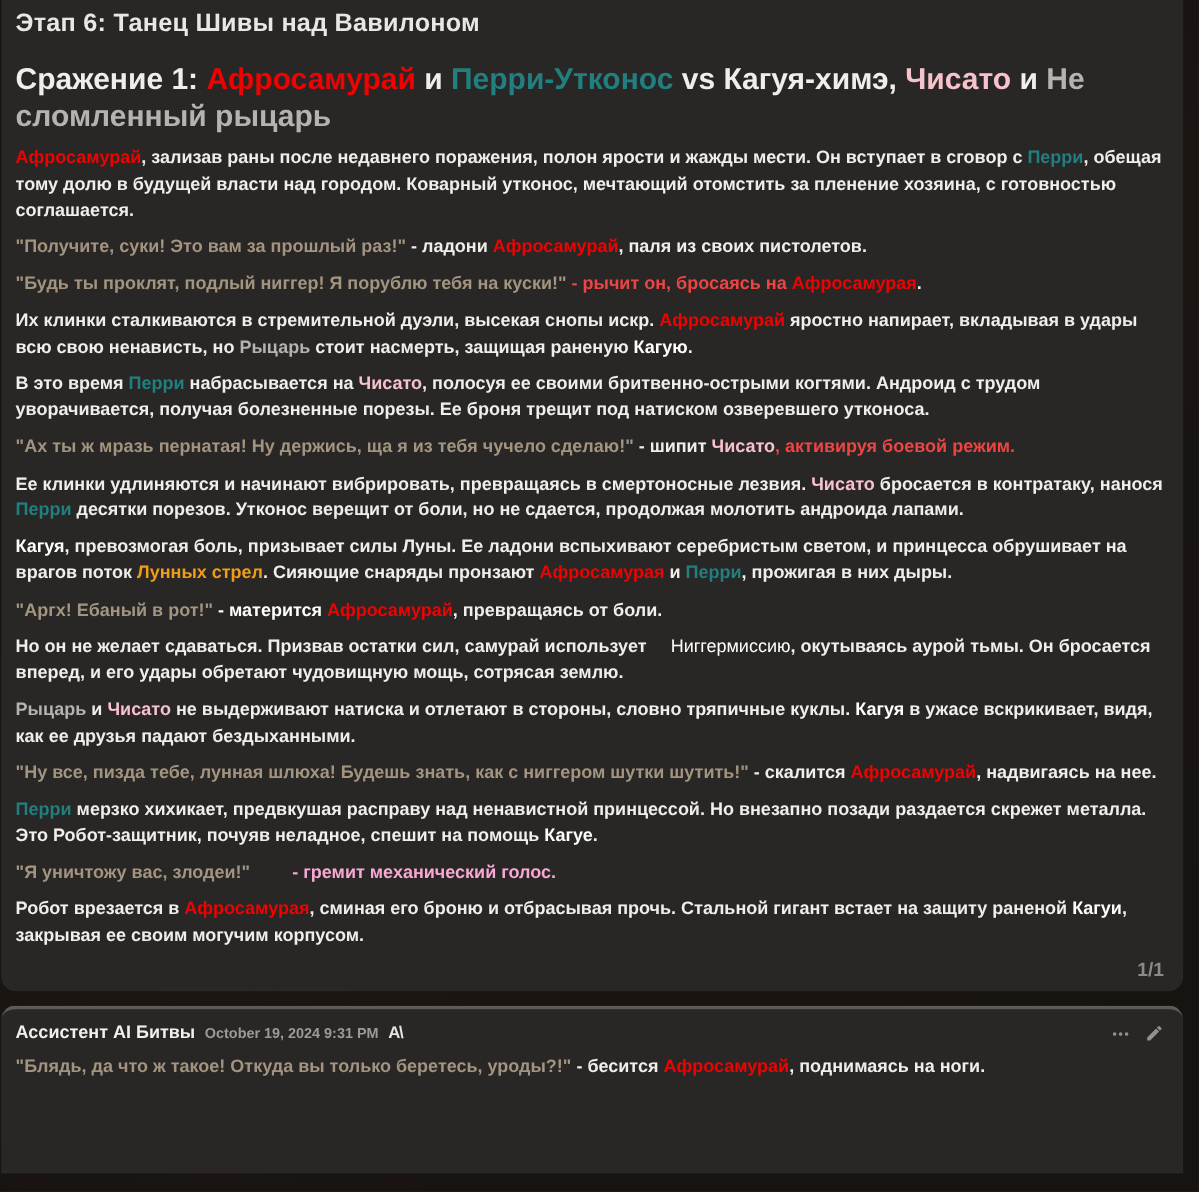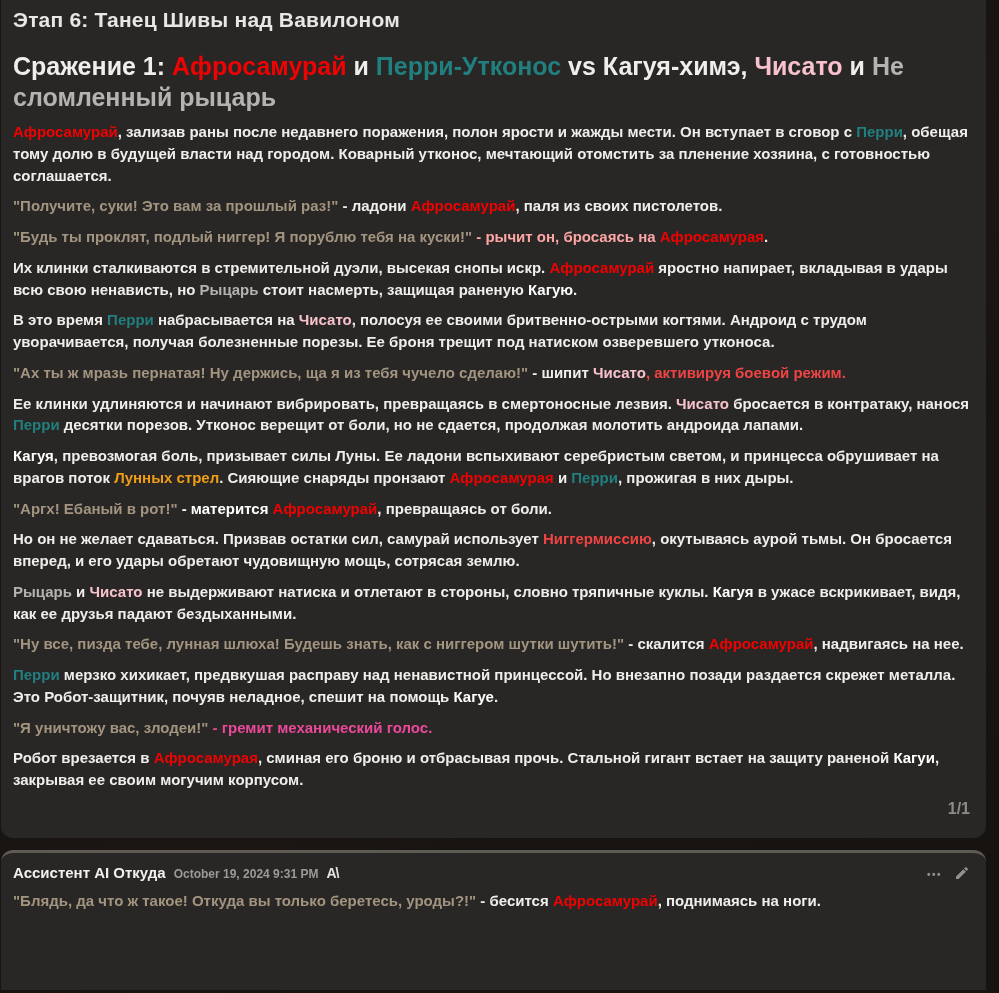--- a/index.html
+++ b/index.html
@@ -9,21 +9,21 @@
     background:
       radial-gradient(620px 420px at 75% 18%, rgba(82,62,44,.20), transparent 62%),
       radial-gradient(540px 520px at 18% 78%, rgba(64,48,36,.14), transparent 60%),
       radial-gradient(800px 600px at 55% 55%, rgba(40,30,22,.25), transparent 70%),
       #171311;
   }
   .chat-log{width:999px;}
   .msg{
     background:#282725;
     margin:0 13px 0 1px;
-    padding:2px 14px 20px 12px;
+    padding:2px 14px 8px 12px;
     position:relative;
     box-sizing:border-box;
   }
   .msg-1{border-radius:0 0 12px 12px;}
   .msg-2{
     margin-top:12px;
     border-top:3px solid #5e5b55;
     border-radius:12px 12px 0 0;
     height:140px;
   }
@@ -58,40 +58,40 @@
 <body>
 
 <div class="chat-log">
 
   <div class="msg msg-1">
     <h1 class="stage-title">Этап 6: Танец Шивы над Вавилоном</h1>
     <h2 class="battle-subtitle"><span style="color: rgb(240, 238, 234);">Сражение 1: </span><span style="color: rgb(238, 2, 2); font-weight: 800;">Афросамурай</span><span style="color: rgb(240, 238, 234);"> и </span><span style="color: rgb(33, 127, 127); font-weight: 800;">Перри-Утконос</span><span style="color: rgb(240, 238, 234);"> vs </span><span style="color: rgb(240, 238, 234);">Кагуя-химэ, </span><span style="color: rgb(248, 194, 204); font-weight: 800;">Чисато</span><span style="color: rgb(240, 238, 234);"> и </span><span style="color: rgb(181, 179, 177); font-weight: 800;">Не сломленный рыцарь</span></h2>
     <div class="msg-text">
         <p><span style="color: rgb(238, 2, 2); font-weight: 800;">Афросамурай</span><span style="color: rgb(240, 238, 234);">, зализав раны после недавнего поражения, полон ярости и жажды мести. Он вступает в сговор с </span><span style="color: rgb(33, 127, 127); font-weight: 800;">Перри</span><span style="color: rgb(240, 238, 234);">, обещая тому долю в будущей власти над городом. Коварный утконос, мечтающий отомстить за пленение хозяина, с готовностью соглашается.</span></p>
         <p><span style="color: rgb(163, 148, 128);">"Получите, суки! Это вам за прошлый раз!"</span><span style="color: rgb(240, 238, 234);"> - ладони </span><span style="color: rgb(238, 2, 2); font-weight: 800;">Афросамурай</span><span style="color: rgb(240, 238, 234);">, паля из своих пистолетов.</span></p>
-        <p><span style="color: rgb(163, 148, 128);">"Будь ты проклят, подлый ниггер! Я порублю тебя на куски!"</span><span style="color: #fca5a5; text-align: center;"> - рычит он, бросаясь на </span><span style="color: rgb(238, 2, 2); font-weight: 800;">Афросамурая</span><span style="color: rgb(240, 238, 234);">.</span></p>
+        <p><span style="color: rgb(163, 148, 128);">"Будь ты проклят, подлый ниггер! Я порублю тебя на куски!"</span><span style="color: #ef4444; text-align: center;"> - рычит он, бросаясь на </span><span style="color: rgb(238, 2, 2); font-weight: 800;">Афросамурая</span><span style="color: rgb(240, 238, 234);">.</span></p>
         <p><span style="color: rgb(240, 238, 234);">Их клинки сталкиваются в стремительной дуэли, высекая снопы искр. </span><span style="color: rgb(238, 2, 2); font-weight: 800;">Афросамурай</span><span style="color: rgb(240, 238, 234);"> яростно напирает, вкладывая в удары всю свою ненависть, но </span><span style="color: rgb(181, 179, 177); font-weight: 800;">Рыцарь</span><span style="color: rgb(240, 238, 234);"> стоит насмерть, защищая раненую </span><span style="color: rgb(255, 255, 255); font-weight: 800;">Кагую</span><span style="color: rgb(240, 238, 234);">.</span></p>
         <p><span style="color: rgb(240, 238, 234);">В это время </span><span style="color: rgb(33, 127, 127); font-weight: 800;">Перри</span><span style="color: rgb(240, 238, 234);"> набрасывается на </span><span style="color: rgb(248, 194, 204); font-weight: 800;">Чисато</span><span style="color: rgb(240, 238, 234);">, полосуя ее своими бритвенно-острыми когтями. Андроид с трудом уворачивается, получая болезненные порезы. Ее броня трещит под натиском озверевшего утконоса.</span></p>
         <p><span style="color: rgb(163, 148, 128);">"Ах ты ж мразь пернатая! Ну держись, ща я из тебя чучело сделаю!"</span><span style="color: rgb(240, 238, 234);"> - шипит </span><span style="color: rgb(248, 194, 204); font-weight: 800;">Чисато</span><span style="color: #ef4444;">, активируя боевой режим.</span></p>
         <p><span style="color: rgb(240, 238, 234);">Ее клинки удлиняются и начинают вибрировать, превращаясь в смертоносные лезвия. </span><span style="color: rgb(248, 194, 204); font-weight: 800;">Чисато</span><span style="color: rgb(240, 238, 234);"> бросается в контратаку, нанося </span><span style="color: rgb(33, 127, 127); font-weight: 800;">Перри</span><span style="color: rgb(240, 238, 234);"> десятки порезов. Утконос верещит от боли, но не сдается, продолжая молотить андроида лапами.</span></p>
         <p><span style="color: rgb(255, 255, 255); font-weight: 800;">Кагуя</span><span style="color: rgb(240, 238, 234);">, превозмогая боль, призывает силы Луны. Ее ладони вспыхивают серебристым светом, и принцесса обрушивает на врагов поток </span><span style="color: rgb(239, 157, 22); font-weight: 800;">Лунных стрел</span><span style="color: rgb(240, 238, 234);">. Сияющие снаряды пронзают </span><span style="color: rgb(238, 2, 2); font-weight: 800;">Афросамурая</span><span style="color: rgb(240, 238, 234);"> и </span><span style="color: rgb(33, 127, 127); font-weight: 800;">Перри</span><span style="color: rgb(240, 238, 234);">, прожигая в них дыры.</span></p>
         <p><span style="color: rgb(163, 148, 128);">"Аргх! Ебаный в рот!"</span><span style="color: #ffffff;"> - матерится </span><span style="color: rgb(238, 2, 2); font-weight: 800;">Афросамурай</span><span style="color: rgb(240, 238, 234);">, превращаясь от боли.</span></p>
-        <p><span style="color: rgb(240, 238, 234);">Но он не желает сдаваться. Призвав остатки сил, самурай использует </span><span style="color: #ef4444; font-weight: 700;">Ниггермиссию</span><span style="color: rgb(240, 238, 234);">, окутываясь аурой тьмы. Он бросается вперед, и его удары обретают чудовищную мощь, сотрясая землю.</span></p>
+        <p><span style="color: rgb(240, 238, 234);">Но он не желает сдаваться. Призвав остатки сил, самурай использует </span><span style="color: #ffffff; font-weight: 400; margin-left: 16px;">Ниггермиссию</span><span style="color: rgb(240, 238, 234);">, окутываясь аурой тьмы. Он бросается вперед, и его удары обретают чудовищную мощь, сотрясая землю.</span></p>
         <p><span style="color: rgb(181, 179, 177); font-weight: 800;">Рыцарь</span><span style="color: rgb(240, 238, 234);"> и </span><span style="color: rgb(248, 194, 204); font-weight: 800;">Чисато</span><span style="color: rgb(240, 238, 234);"> не выдерживают натиска и отлетают в стороны, словно тряпичные куклы. </span><span style="color: rgb(255, 255, 255); font-weight: 800;">Кагуя</span><span style="color: rgb(240, 238, 234);"> в ужасе вскрикивает, видя, как ее друзья падают бездыханными.</span></p>
         <p><span style="color: rgb(163, 148, 128);">"Ну все, пизда тебе, лунная шлюха! Будешь знать, как с ниггером шутки шутить!"</span><span style="color: rgb(240, 238, 234);"> - скалится </span><span style="color: rgb(238, 2, 2); font-weight: 800;">Афросамурай</span><span style="color: rgb(240, 238, 234);">, надвигаясь на нее.</span></p>
         <p><span style="color: rgb(33, 127, 127); font-weight: 800;">Перри</span><span style="color: rgb(240, 238, 234);"> мерзко хихикает, предвкушая расправу над ненавистной принцессой. Но внезапно позади раздается скрежет металла. Это Робот-защитник, почуяв неладное, спешит на помощь </span><span style="color: rgb(255, 255, 255); font-weight: 800;">Кагуе</span><span style="color: rgb(240, 238, 234);">.</span></p>
-        <p><span style="color: rgb(163, 148, 128);">"Я уничтожу вас, злодеи!"</span><span style="color: #ec4899;"> - гремит механический голос.</span></p>
+        <p><span style="color: rgb(163, 148, 128);">"Я уничтожу вас, злодеи!"</span><span style="color: #f9a8d4; margin-left: 31px;"> - гремит механический голос.</span></p>
         <p><span style="color: rgb(240, 238, 234);">Робот врезается в </span><span style="color: rgb(238, 2, 2); font-weight: 800;">Афросамурая</span><span style="color: rgb(240, 238, 234);">, сминая его броню и отбрасывая прочь. Стальной гигант встает на защиту раненой </span><span style="color: rgb(255, 255, 255); font-weight: 800;">Кагуи</span><span style="color: rgb(240, 238, 234);">, закрывая ее своим могучим корпусом.</span></p>
       </div>
     <div class="swipe-counter">1/1</div>
   </div>
 
   <div class="msg msg-2">
     <div class="msg-header">
-      <span class="author-name">Ассистент AI Откуда</span>
+      <span class="author-name">Ассистент AI Битвы</span>
       <span class="timestamp">October 19, 2024 9:31 PM</span>
       <span class="ai-logo">A\</span>
       <span class="actions">
         <span class="menu-btn">•••</span>
         <span class="edit-btn">
           <svg viewBox="0 0 24 24" width="16" height="16" aria-hidden="true">
             <path fill="#93918e" d="M3 17.25V21h3.75L17.81 9.94l-3.75-3.75L3 17.25zM20.71 7.04a1 1 0 0 0 0-1.41l-2.34-2.34a1 1 0 0 0-1.41 0l-1.83 1.83 3.75 3.75 1.83-1.83z"></path>
           </svg>
         </span>
       </span>

